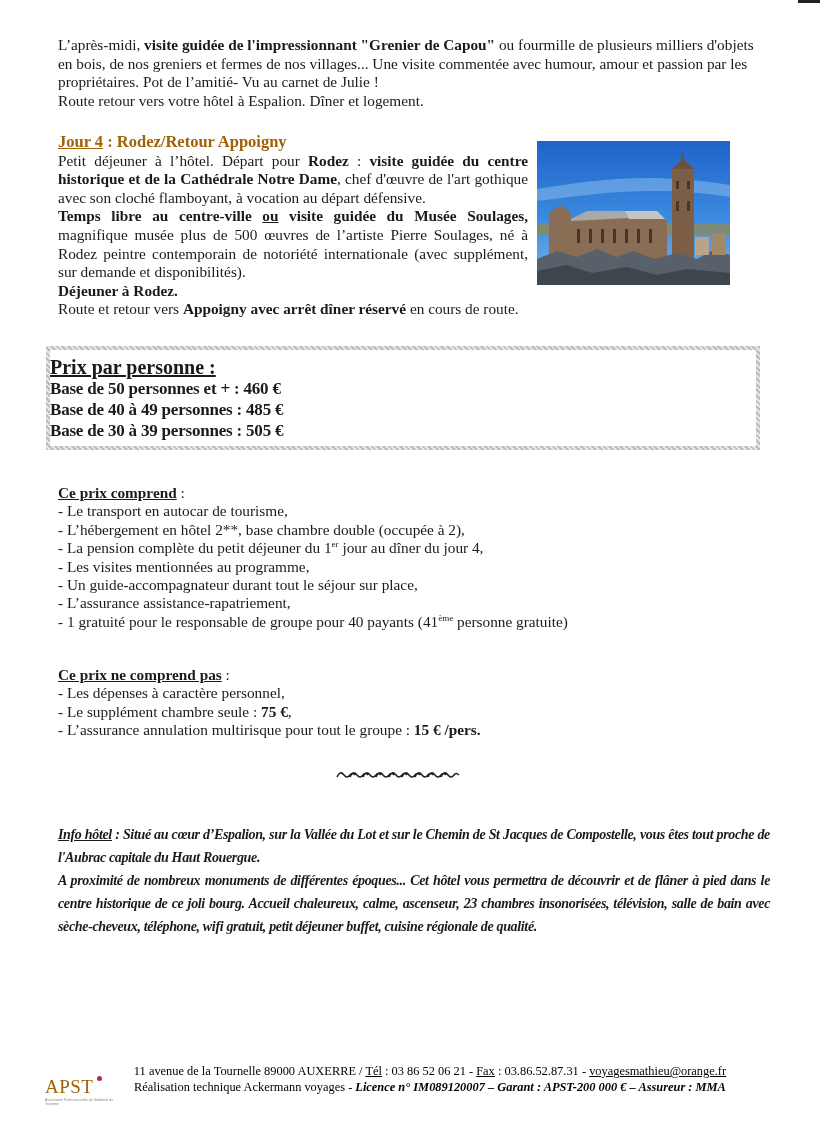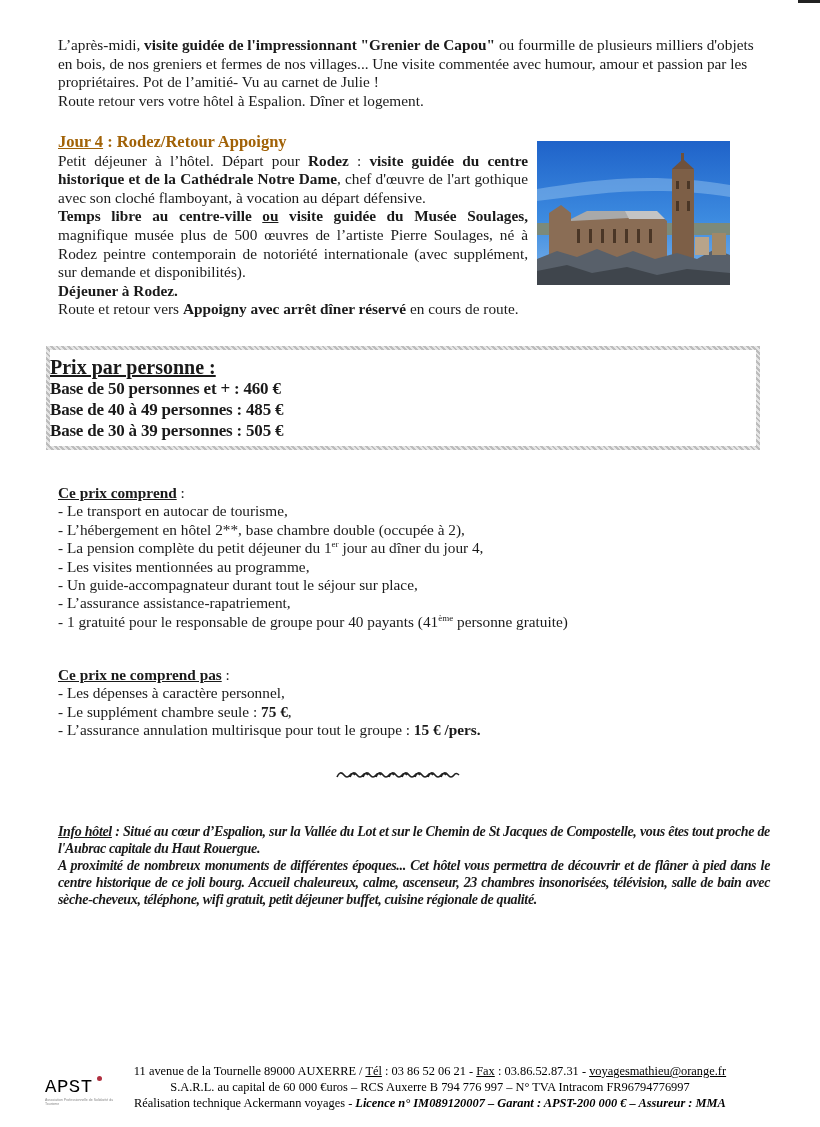--- a/index.html
+++ b/index.html
@@ -18,27 +18,27 @@
                  background:
                    linear-gradient(#fff,#fff) padding-box,
                    repeating-linear-gradient(45deg,#bdbdbd 0 2px,#e6e6e6 2px 4px) border-box;
                  text-align: left; font-family: "Liberation Serif", serif; }
     .price-title { font-size: 20px; font-weight: bold; text-decoration: underline; margin-top: 6px; line-height: 22px; }
     .price-line { font-size: 17px; font-weight: bold; line-height: 21px; letter-spacing: -0.2px; }
     .list-line { line-height: 18.4px; }
     sup { font-size: 9px; line-height: 0; vertical-align: 6px; }
     .ornament { position: absolute; left: 335px; top: 768px; width: 130px; height: 14px; }
     .info { position: absolute; left: 58px; top: 823px; width: 712px; font-family: "Liberation Serif", serif;
-            font-style: italic; font-weight: bold; font-size: 14px; line-height: 17px; text-align: justify;
+            font-style: italic; font-weight: bold; font-size: 14px; line-height: 23px; text-align: justify;
             letter-spacing: -0.35px; }
     .footer { position: absolute; left: 120px; top: 1064px; width: 620px; text-align: center;
               color: #000000; font-size: 12.4px; line-height: 15.8px; }
     .footer .it { font-style: italic; font-weight: bold; }
     .apst { position: absolute; left: 45px; top: 1076px; width: 70px; height: 40px; }
-    .apst-word { font-family: Liberation Mono, monospace; font-size: 19px; color: #000000; letter-spacing: 0.5px; }
+    .apst-word { font-family: Liberation Serif, serif; font-size: 19px; color: #a16207; letter-spacing: 0.5px; }
     .apst-dot { position: absolute; left: 52px; top: 0px; width: 5px; height: 5px; border-radius: 50%; background: #b03040; }
     .apst-sub { font-family: "Liberation Sans", sans-serif; font-size: 3.5px; color: #888; line-height: 4px; }
   </style>
 </head>
 <body>
 
 <div class="page-mark"></div>
 
 <div class="block" style="top:36px;">
   <div><span>L’après-midi, </span><b>visite guidée de l'impressionnant "Grenier de Capou"</b><span> ou fourmille de plusieurs milliers d'objets en bois, de nos greniers et fermes de nos villages... Une visite commentée avec humour, amour et passion par les propriétaires. Pot de l’amitié- Vu au carnet de Julie !</span></div>
@@ -133,15 +133,14 @@
 </div>
 
 <div class="apst">
   <div class="apst-word">APST</div>
   <div class="apst-dot"></div>
   <div class="apst-sub">Association Professionnelle de Solidarité du Tourisme</div>
 </div>
 
 <div class="footer">
   <div><span>11 avenue de la Tournelle 89000 AUXERRE / </span><u>Tél</u><span> : 03 86 52 06 21 - </span><u>Fax</u><span> : 03.86.52.87.31 -  </span><u>voyagesmathieu@orange.fr</u></div>
-  <div>S.A.R.L. au capital de 60 000 €uros – RCS Auxerre B 794 776 997 – N° TVA Intracom FR96794776997</div>
   <div><span>Réalisation technique Ackermann voyages - </span><span class="it">Licence n° IM089120007 – Garant : APST-200 000 € – Assureur : MMA</span></div>
 </div>
 
 </body></html>

